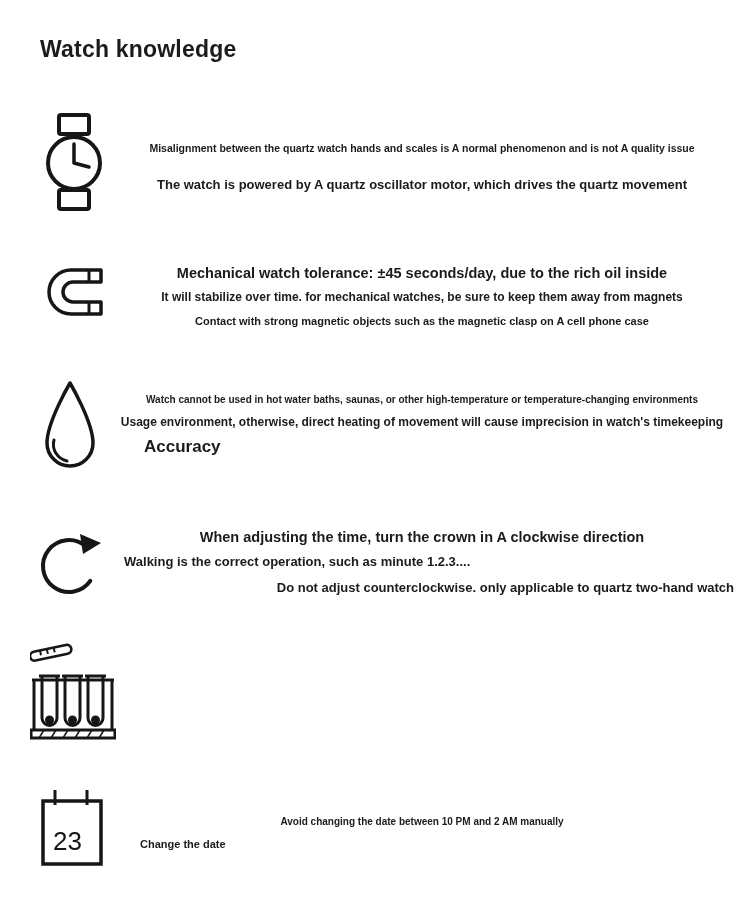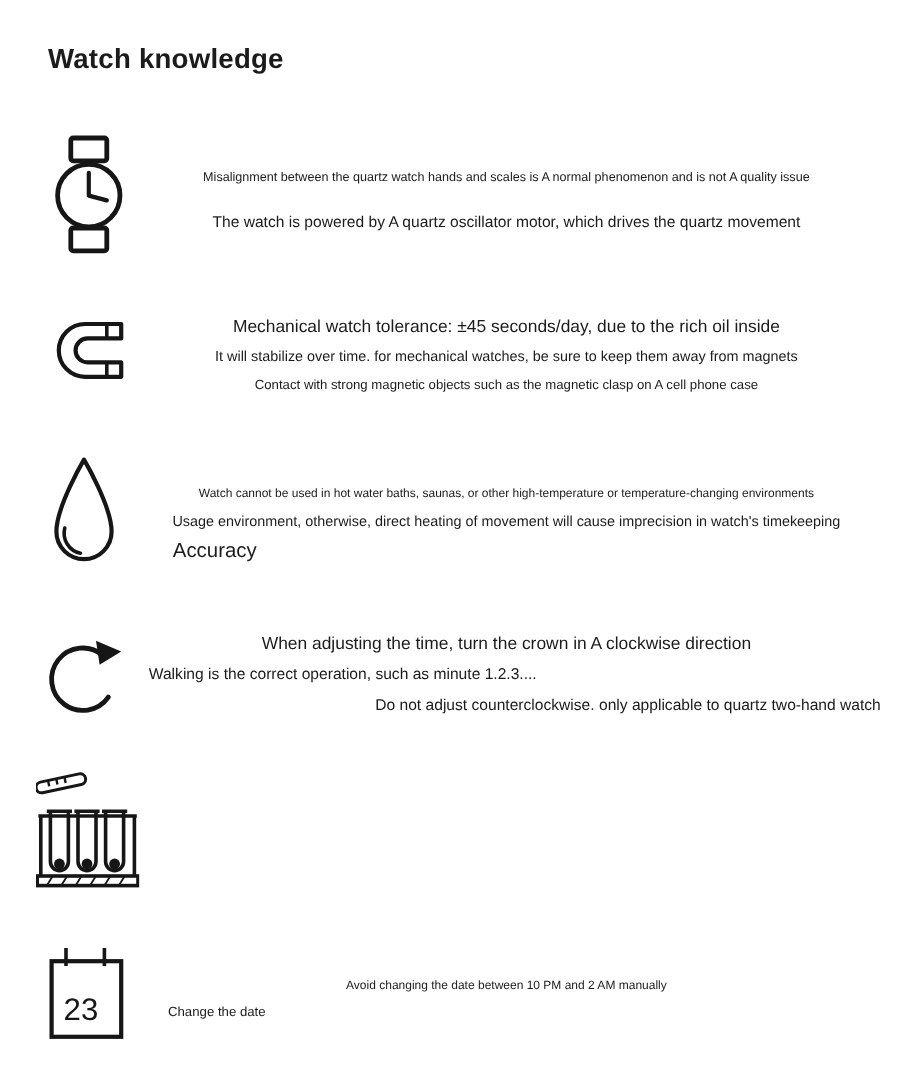--- a/index.html
+++ b/index.html
@@ -19,36 +19,36 @@
     font-size:23px;
     font-weight:bold;
     letter-spacing:0.2px;
   }
   .section{position:absolute;left:0;width:750px;}
   .icon{position:absolute;}
   .icon svg{display:block;width:100%;height:100%;}
   .icon svg *{stroke:#161616;fill:none;}
   .icon svg .fill{fill:#161616;stroke:none;}
   .text{margin-left:110px;margin-right:16px;}
-  .line{font-weight:normal;text-align:center;line-height:1.25;}
+  .line{font-weight:bold;text-align:center;line-height:1.25;}
 
   .s1{top:112px;} .s1 .text{padding-top:30px;}
   .s1 .icon{left:43px;top:0;width:62px;height:100px;}
   .s1-l1{font-size:10.5px;}
   .s1-l2{font-size:13px;margin-top:22px;}
 
   .s2{top:258px;} .s2 .text{padding-top:6px;}
   .s2 .icon{left:43px;top:4px;width:62px;height:60px;}
   .s2-l1{font-size:14.5px;}
   .s2-l2{font-size:12px;margin-top:8px;}
   .s2-l3{font-size:11px;margin-top:10px;}
 
   .s3{top:376px;} .s3 .text{padding-top:18px;}
   .s3 .icon{left:38px;top:2px;width:64px;height:104px;}
-  .s3-l1{font-size:10px;margin-top:12px;}
+  .s3-l1{font-size:10px;}
   .s3-l2{font-size:12px;margin-top:8px;}
   .s3-l3{font-size:17px;margin-top:6px;text-align:left;padding-left:34px;}
 
   .s4{top:518px;} .s4 .text{padding-top:10px;}
   .s4 .icon{left:38px;top:2px;width:68px;height:84px;}
   .s4-l1{font-size:14.5px;}
   .s4-l2{font-size:13px;margin-top:8px;text-align:left;padding-left:14px;}
   .s4-l3{font-size:13px;margin-top:10px;text-align:right;padding-left:40px;}
 
   .s5{top:640px;} .s5 .text{padding-top:36px;}

